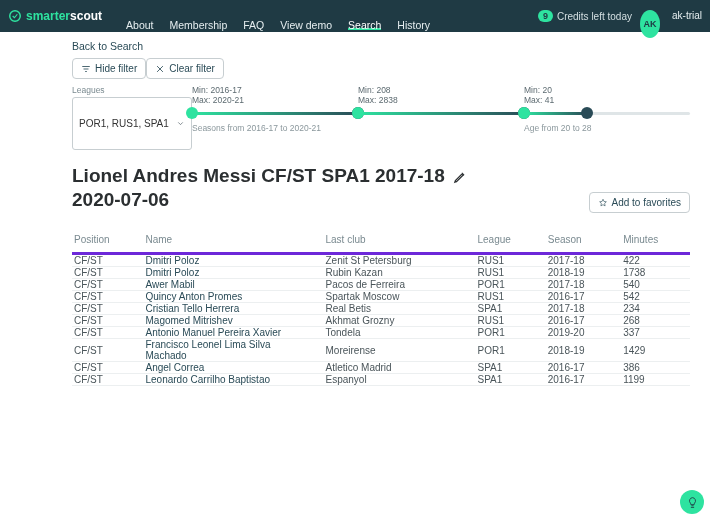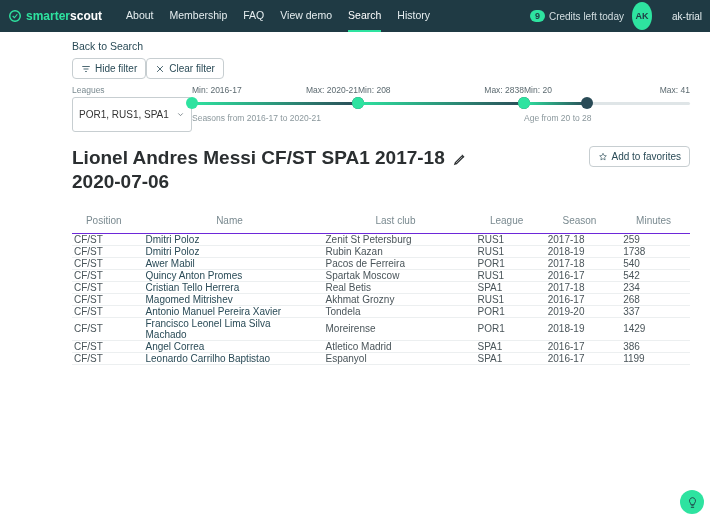--- a/index.html
+++ b/index.html
@@ -1,56 +1,56 @@
 <!DOCTYPE html>
 <html><head>
 <meta charset="utf-8">
 <style>
   * { box-sizing: border-box; margin: 0; padding: 0; }
   body { font-family: -apple-system, Helvetica, Arial, sans-serif; font-size: 11px; color: #333; background: #fff; width: 710px; }
-  .topbar { background: #1f3a44; height: 32px; display: flex; align-items: center; padding: 10px 8px; color: #fff; }
+  .topbar { background: #1f3a44; height: 32px; display: flex; padding: 10px 8px; color: #fff; }
   .brand { display: flex; align-items: center; gap: 4px; font-weight: 600; font-size: 12px; }
   .brand svg { flex-shrink: 0; }
   .brand .accent { color: #2ee3a0; font-weight: 700; }
   .nav { display: flex; gap: 16px; margin-left: 24px; font-size: 10.5px; }
   .nav-item { color: #e6eef0; cursor: pointer; padding: 9px 0; border-bottom: 2px solid transparent; }
   .nav-item.active { border-bottom-color: #2ee3a0; color: #fff; }
   .spacer { flex: 1; }
   .credits { display: flex; align-items: center; gap: 4px; font-size: 10px; color: #d4dfe2; }
   .credits .badge { background: #2ee3a0; color: #1f3a44; border-radius: 8px; padding: 1px 5px; font-weight: 600; font-size: 9px; }
   .avatar { width: 20px; height: 28px; border-radius: 50%; background: #2ee3a0; color: #1f3a44; font-size: 9px; font-weight: 700; display: flex; align-items: center; justify-content: center; margin-left: 8px; }
-  .user { font-size: 10px; margin-left: 20px; color: #e6eef0; }
+  .user { font-size: 10px; margin-left: 12px; color: #e6eef0; }
 
   .page { padding: 4px 20px 20px 72px; position: relative; }
   .back { color: #2a4b57; font-size: 10.5px; margin: 4px 0 6px; cursor: pointer; }
   .btnrow { display: flex; gap: 0; margin-bottom: 6px; }
   .btn { border: 1px solid #c7ced1; background: #fff; border-radius: 4px; padding: 4px 8px; font-size: 10px; display: flex; align-items: center; gap: 4px; cursor: pointer; color: #2a4b57; }
   .btn svg { width: 10px; height: 10px; }
 
   .filters { display: flex; align-items: flex-start; }
   .leagues { width: 120px; }
   .lbl { font-size: 8.5px; color: #7a8a90; margin-bottom: 2px; }
-  .select { border: 1px solid #c7ced1; border-radius: 3px; padding: 11px 6px; font-size: 10px; display: flex; justify-content: space-between; align-items: center; cursor: pointer; background:#fff; }
+  .select { border: 1px solid #c7ced1; border-radius: 3px; padding: 20px 6px; font-size: 10px; display: flex; justify-content: space-between; align-items: center; cursor: pointer; background:#fff; }
   .slider-block { flex: 1; }
-  .slider-row { display: flex; justify-content: space-between; font-size: 8.5px; color: #5c6a70; margin-bottom: 2px; }
+  .slider-row { display: flex; font-size: 8.5px; color: #5c6a70; margin-bottom: 2px; flex-direction: column; }
   .slider { position: relative; height: 12px; display:flex; align-items:center; }
   .track { position:absolute; left:0; right:0; height:3px; background:#dfe5e7; border-radius:2px; }
   .fill { position:absolute; height:3px; border-radius:2px; background: linear-gradient(90deg,#2ee3a0,#2a4b57); }
   .handle { position:absolute; width:12px; height:12px; border-radius:50%; background:#2a4b57; top:0; transform:translateX(-50%); }
   .handle.l { background:#2ee3a0; }
   .caption { font-size: 8.5px; color:#8a979c; margin-top:4px; }
 
   .titlebar { display:flex; align-items:flex-start; margin-top:14px; }
   .title { font-size: 19px; font-weight:700; color:#2b2f31; line-height:1.25; }
   .edit-icon { margin-left:8px; margin-top:6px; cursor:pointer; }
-  .fav { margin-left:auto; }
+  .fav { margin-left:auto;margin-top:28px; }
   .fav .btn { color:#2a4b57; }
 
   table { width:100%; border-collapse:collapse; margin-top:14px; font-size:10px; }
-  th { text-align:center; font-weight:400; color:#7a8a90; padding:7px 6px; border-bottom:1px solid #6d28d9; }
+  th { text-align:left; font-weight:400; color:#7a8a90; padding:7px 6px; border-bottom:3px solid #6d28d9; }
   td { padding:0 6px; border-bottom:1px solid #eceff0; color:#4a555a;margin-top:45px; }
   td.name { color:#2a4b57; cursor:pointer; }
   th:first-child, td:first-child { padding-left:2px; }
 
   .fab { position:fixed; left:680px; top:490px; width:24px;height:24px;border-radius:50%;background:#2ee3a0;display:flex;align-items:center;justify-content:center;cursor:pointer; }
 </style>
 </head>
 <body>
 
 <div class="topbar">
@@ -179,21 +179,21 @@
       <th>Minutes</th>
     </tr>
       </thead>
     <tbody id="rows">
         <tr>
           <td>CF/ST</td>
           <td class="name">Dmitri Poloz</td>
           <td>Zenit St Petersburg</td>
           <td>RUS1</td>
           <td>2017-18</td>
-          <td>259</td>
+          <td>422</td>
         </tr>
         <tr>
           <td>CF/ST</td>
           <td class="name">Dmitri Poloz</td>
           <td>Rubin Kazan</td>
           <td>RUS1</td>
           <td>2018-19</td>
           <td>1738</td>
         </tr>
         <tr>

